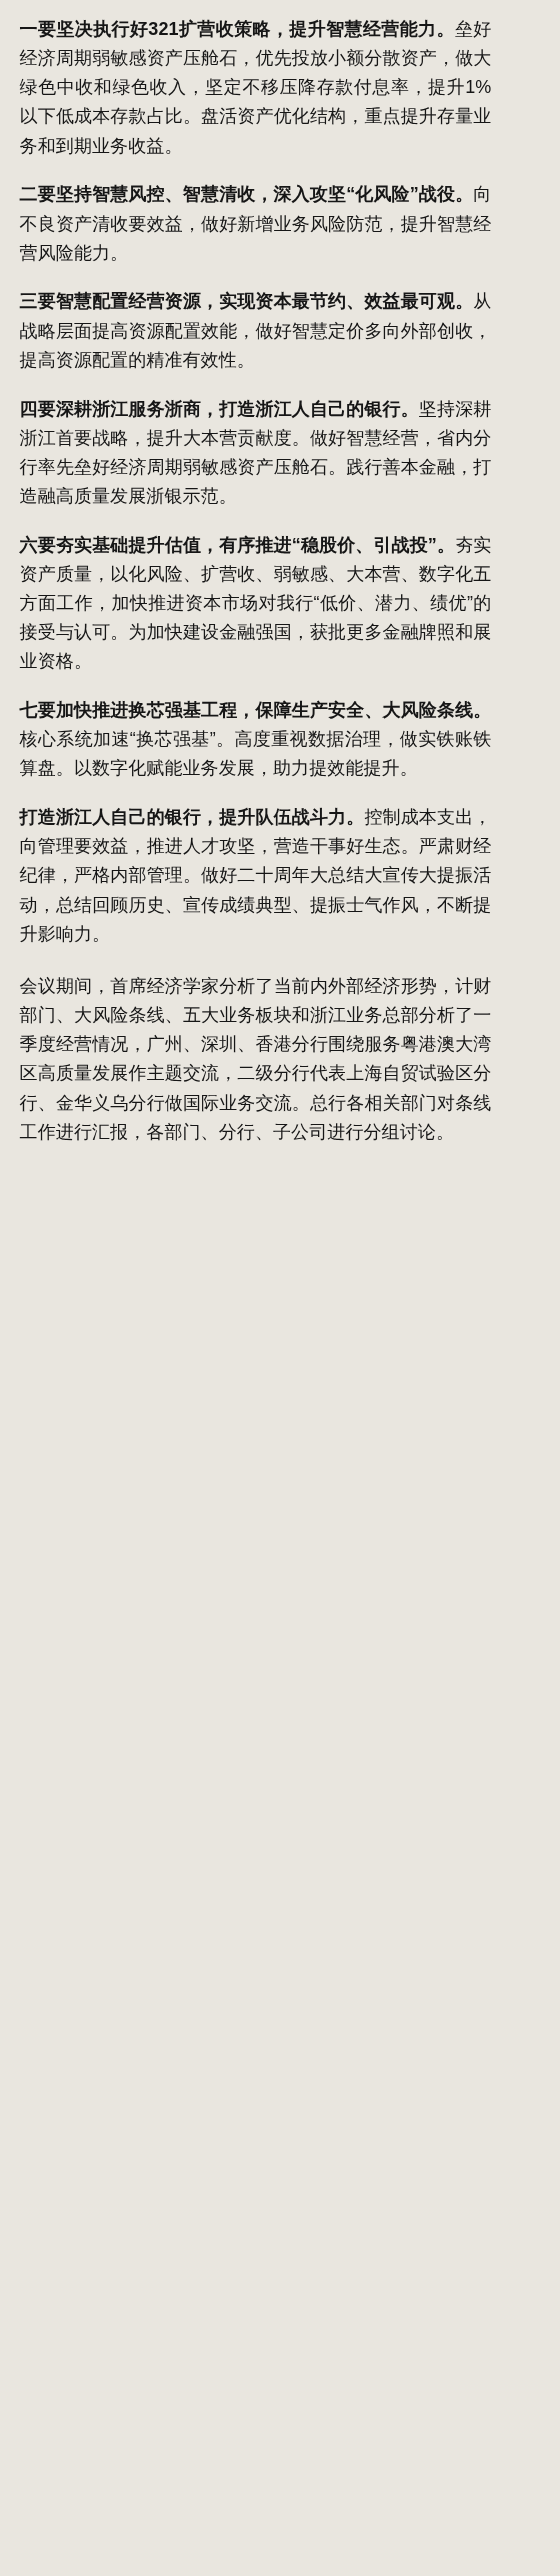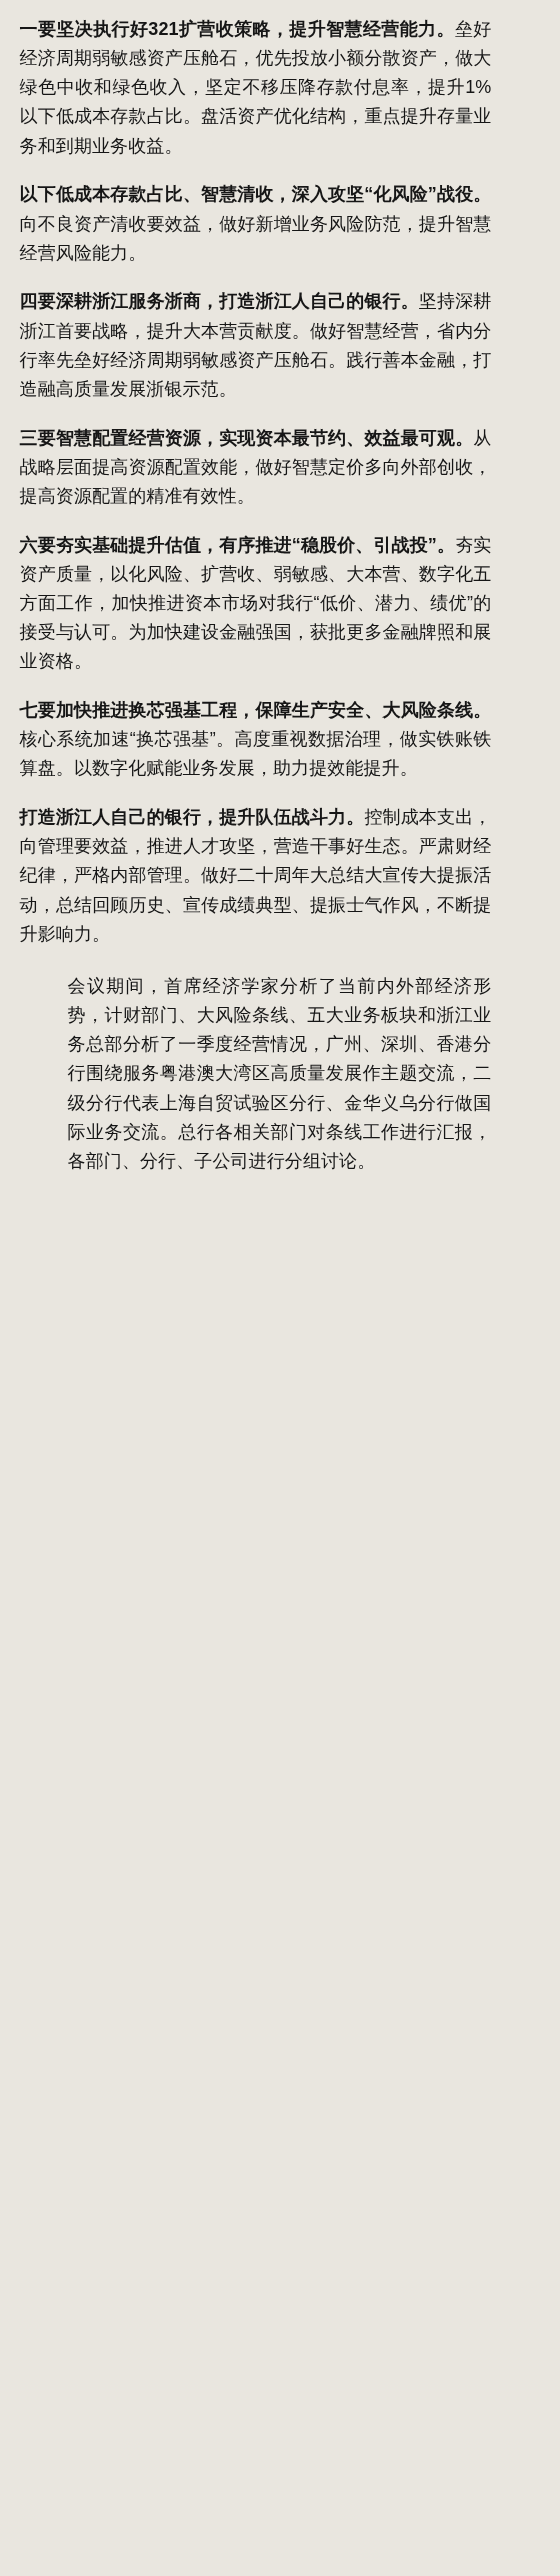--- a/index.html
+++ b/index.html
@@ -23,21 +23,20 @@
     font-size: 18px;
     line-height: 1.62;
     text-align: justify;
     text-justify: inter-ideograph;
     margin: 0 0 19.6px 0;
     letter-spacing: 0.1px;
     color: #161616;
   }
   .para:last-child {
     margin-bottom: 0;
-    margin-left: 48px;
   }
   .lead {
     font-weight: bold;
   }
   .body-text {
     font-weight: normal;
   }
   .spacer-block {
     margin-bottom: 23px;
   }
@@ -45,29 +44,29 @@
 </head>
 <body>
 
 <div class="page">
 
   <p class="para">
     <span class="lead">一要坚决执行好321扩营收策略，提升智慧经营能力。</span><span class="body-text">垒好经济周期弱敏感资产压舱石，优先投放小额分散资产，做大绿色中收和绿色收入，坚定不移压降存款付息率，提升1%以下低成本存款占比。盘活资产优化结构，重点提升存量业务和到期业务收益。</span>
   </p>
 
   <p class="para">
-    <span class="lead">以下低成本存款占比、智慧清收，深入攻坚“化风险”战役。</span><span class="body-text">向不良资产清收要效益，做好新增业务风险防范，提升智慧经营风险能力。</span>
+    <span class="lead">二要坚持智慧风控、智慧清收，深入攻坚“化风险”战役。</span><span class="body-text">向不良资产清收要效益，做好新增业务风险防范，提升智慧经营风险能力。</span>
+  </p>
+
+  <p class="para">
+    <span class="lead">三要智慧配置经营资源，实现资本最节约、效益最可观。</span><span class="body-text">从战略层面提高资源配置效能，做好智慧定价多向外部创收，提高资源配置的精准有效性。</span>
   </p>
 
   <p class="para">
     <span class="lead">四要深耕浙江服务浙商，打造浙江人自己的银行。</span><span class="body-text">坚持深耕浙江首要战略，提升大本营贡献度。做好智慧经营，省内分行率先垒好经济周期弱敏感资产压舱石。践行善本金融，打造融高质量发展浙银示范。</span>
-  </p>
-
-  <p class="para">
-    <span class="lead">三要智慧配置经营资源，实现资本最节约、效益最可观。</span><span class="body-text">从战略层面提高资源配置效能，做好智慧定价多向外部创收，提高资源配置的精准有效性。</span>
   </p>
 
 
   <p class="para">
     <span class="lead">六要夯实基础提升估值，有序推进“稳股价、引战投”。</span><span class="body-text">夯实资产质量，以化风险、扩营收、弱敏感、大本营、数字化五方面工作，加快推进资本市场对我行“低价、潜力、绩优”的接受与认可。为加快建设金融强国，获批更多金融牌照和展业资格。</span>
   </p>
 
   <p class="para">
     <span class="lead">七要加快推进换芯强基工程，保障生产安全、大风险条线。</span><span class="body-text">核心系统加速“换芯强基”。高度重视数据治理，做实铁账铁算盘。以数字化赋能业务发展，助力提效能提升。</span>
   </p>

